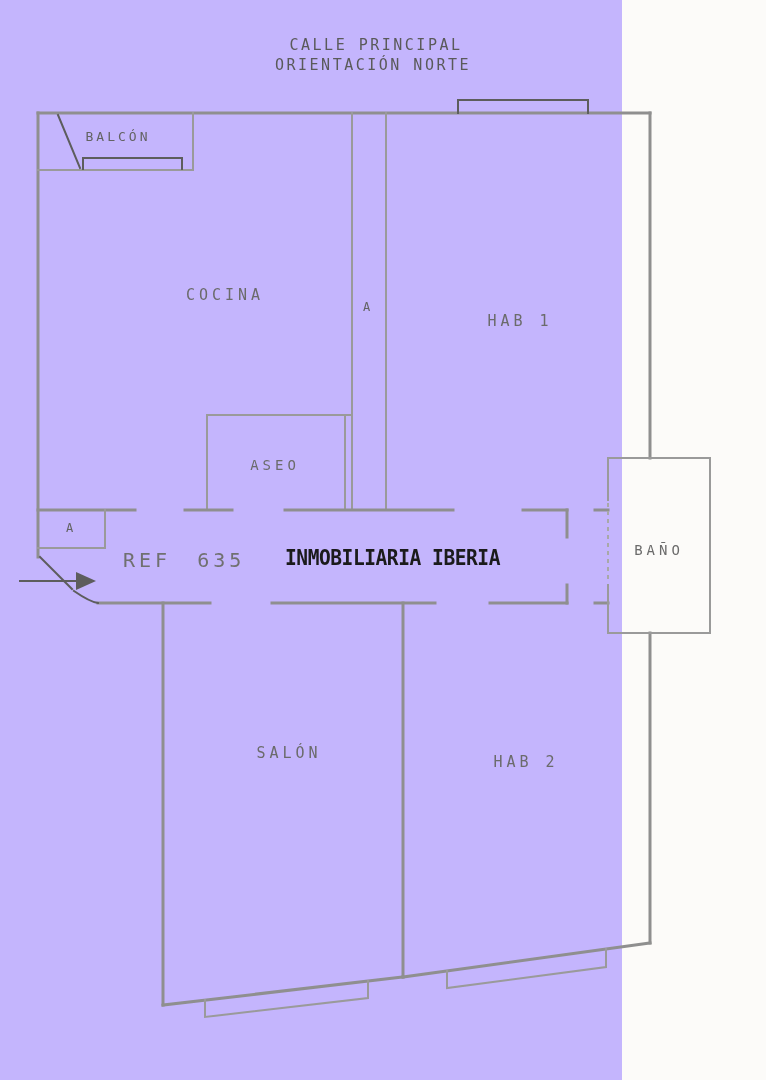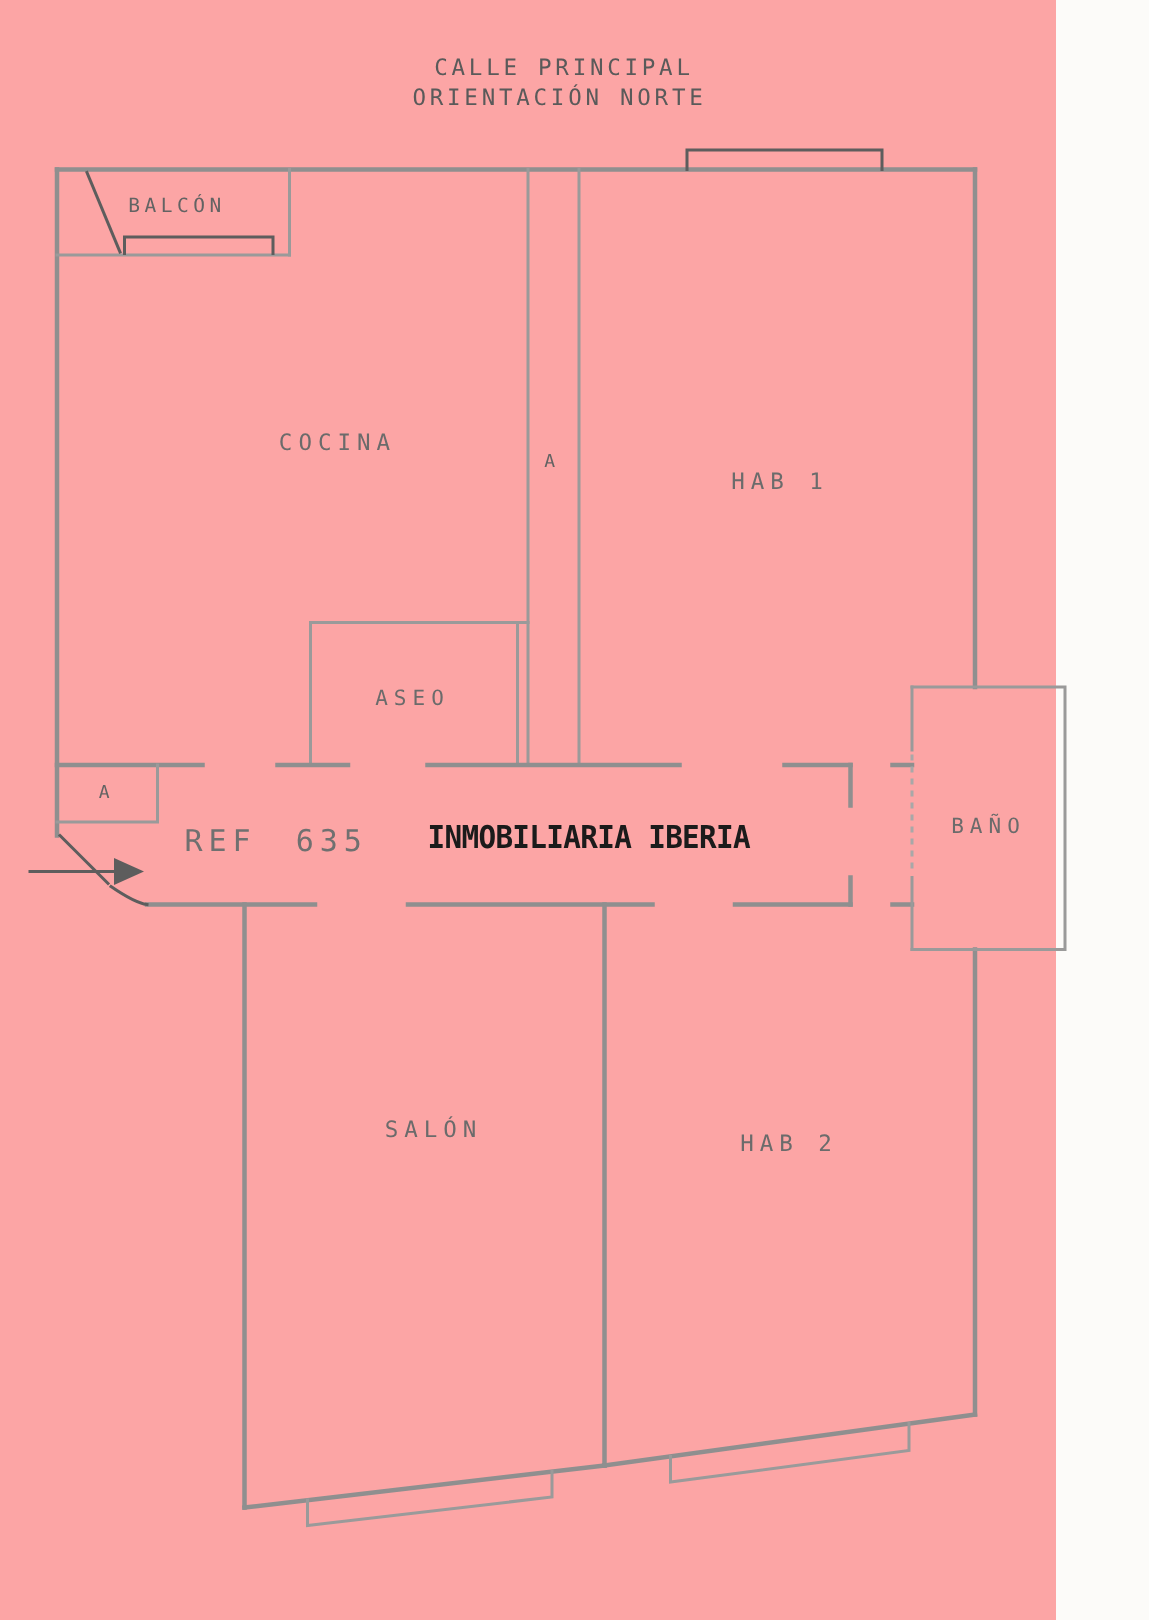--- a/index.html
+++ b/index.html
@@ -6,23 +6,23 @@
     margin: 0;
     padding: 0;
     background: #fcfbf9;
     width: 766px;
     height: 1080px;
     overflow: hidden;
     font-family: "DejaVu Sans Mono", monospace;
   }
   .plan-wrap {
     position: relative;
-    width: 704px;
+    width: 622px;
     height: 1080px;
-    background: #fca5a5;
+    background: #c4b5fd;
   }
   svg { display: block; }
 
   
   .wall   { stroke: #8f8f8f; stroke-width: 3; fill: none; stroke-linecap: square; }
   .thin   { stroke: #9a9a9a; stroke-width: 2; fill: none; stroke-linecap: square; }
   .dark   { stroke: #5d5d5d; stroke-width: 2; fill: none; stroke-linecap: square; }
   .dashed { stroke: #a8a8a8; stroke-width: 2; fill: none; stroke-dasharray: 4 4; }
 
   

